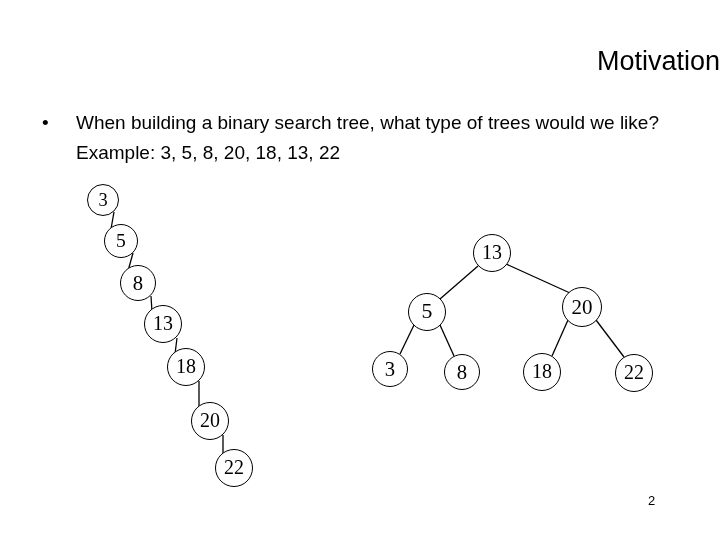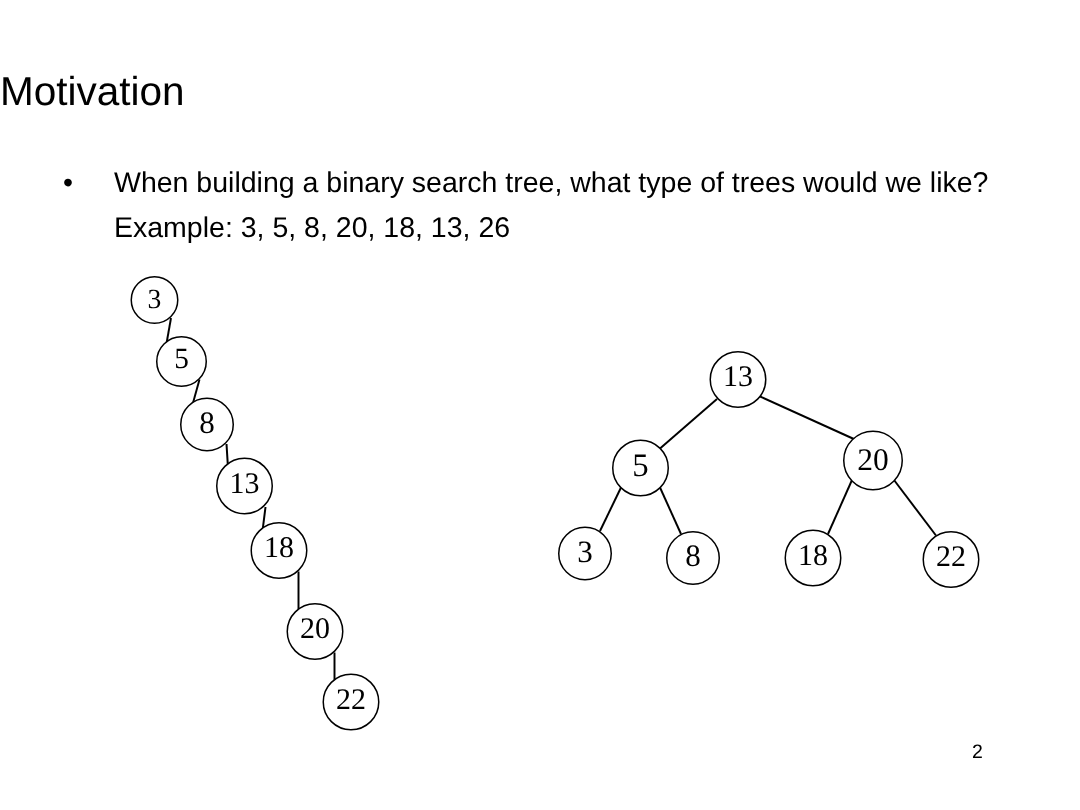--- a/index.html
+++ b/index.html
@@ -14,21 +14,21 @@
     background: #ffffff;
     overflow: hidden;
     font-family: "Liberation Sans", sans-serif;
     color: #000000;
   }
   #slide-title {
     position: absolute;
     left: 0;
     top: 44px;
     width: 720px;
-    text-align: left;
+    text-align: right;
     font-size: 27px;
     line-height: 34px;
     font-weight: 400;
     letter-spacing: 0px;
     color: #000000;
     white-space: nowrap;
   }
   #bullet-block {
     position: absolute;
     left: 40px;
@@ -90,21 +90,21 @@
 </head>
 <body>
 
 <div id="slide">
 
   <div id="slide-title">Motivation</div>
 
   <div id="bullet-block">
     <div class="bullet-row">
       <span class="bullet-marker">•</span>
-      <span class="bullet-text">When building a binary search tree, what type of trees would we like?  Example: 3, 5, 8, 20, 18, 13, 26</span>
+      <span class="bullet-text">When building a binary search tree, what type of trees would we like?  Example: 3, 5, 8, 20, 18, 13, 22</span>
     </div>
   </div>
 
   <svg class="tree-layer" id="edge-layer" width="720" height="540" xmlns="http://www.w3.org/2000/svg">
       <line x1="114" y1="212" x2="111" y2="229" stroke="#000000" stroke-width="1.3"></line>
       <line x1="133" y1="253" x2="128" y2="271" stroke="#000000" stroke-width="1.3"></line>
       <line x1="151" y1="296" x2="152" y2="312" stroke="#000000" stroke-width="1.3"></line>
       <line x1="177" y1="338" x2="175" y2="354" stroke="#000000" stroke-width="1.3"></line>
       <line x1="199" y1="381" x2="199" y2="406" stroke="#000000" stroke-width="1.3"></line>
       <line x1="223" y1="435" x2="223" y2="454" stroke="#000000" stroke-width="1.3"></line>

